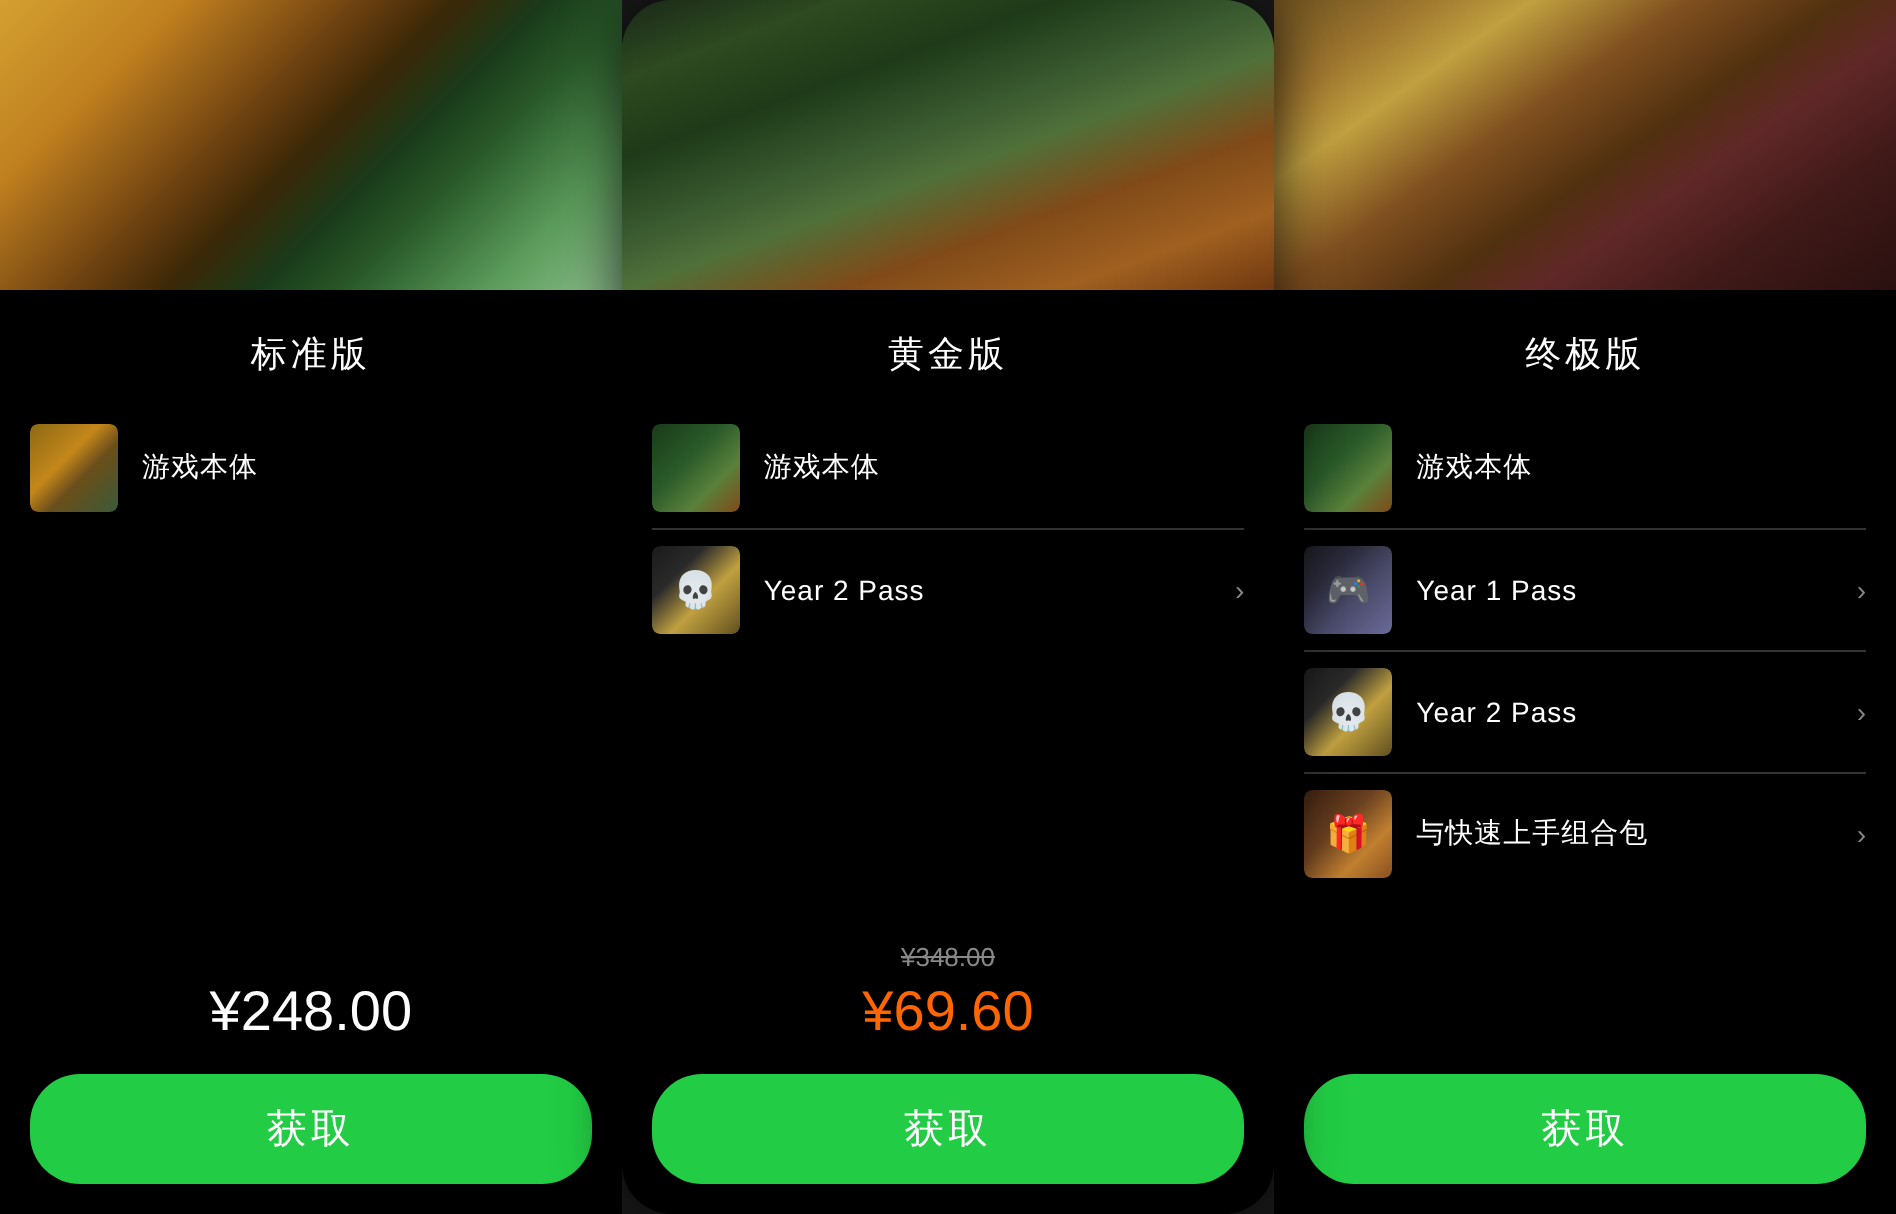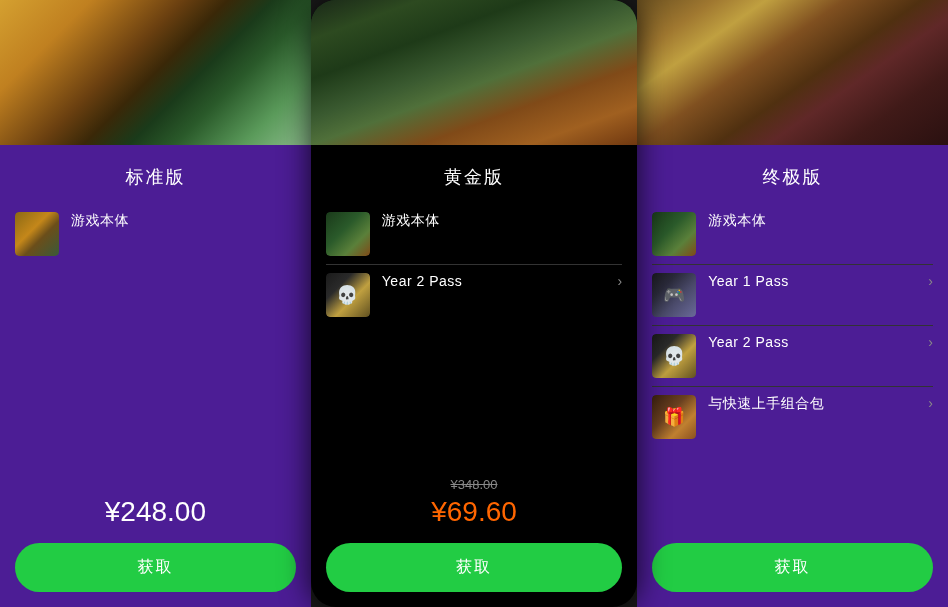--- a/index.html
+++ b/index.html
@@ -13,21 +13,21 @@
       font-family: 'Microsoft YaHei', 'PingFang SC', sans-serif;
     }
     .cards-container {
       display: flex;
       width: 948px;
       height: 607px;
       position: relative;
     }
     .card {
       flex: 1;
-      background: #4c1d95;
+      background: #000000;
       display: flex;
       flex-direction: column;
       position: relative;
       overflow: hidden;
     }
     .card.gold {
       background: #000000;
       z-index: 2;
       box-shadow: 0 0 30px rgba(0,0,0,0.8);
       flex: 1.05;
@@ -95,20 +95,21 @@
       padding: 20px 10px 15px;
       font-weight: 400;
       letter-spacing: 2px;
     }
     .items-list {
       padding: 0 15px;
       flex: 1;
     }
     .item-row {
       display: flex;
+      align-items: center;
       padding: 8px 0;
       border-bottom: 1px solid #333;
       cursor: default;
     }
     .item-row:last-child {
       border-bottom: none;
     }
     .item-thumb {
       width: 44px;
       height: 44px;
@@ -190,21 +191,21 @@
       color: #ffffff;
     }
     .btn-get {
       margin: 0 15px 15px;
       background: #22CC44;
       color: #ffffff;
       border: none;
       border-radius: 25px;
       padding: 14px 0;
       width: calc(100% - 30px);
-      font-size: 16px;
+      font-size: 20px;
       font-family: Liberation Serif, serif;
       cursor: pointer;
       letter-spacing: 2px;
       font-weight: 500;
     }
     .spacer { flex: 1; }
   </style>
 </head>
 <body>
 

